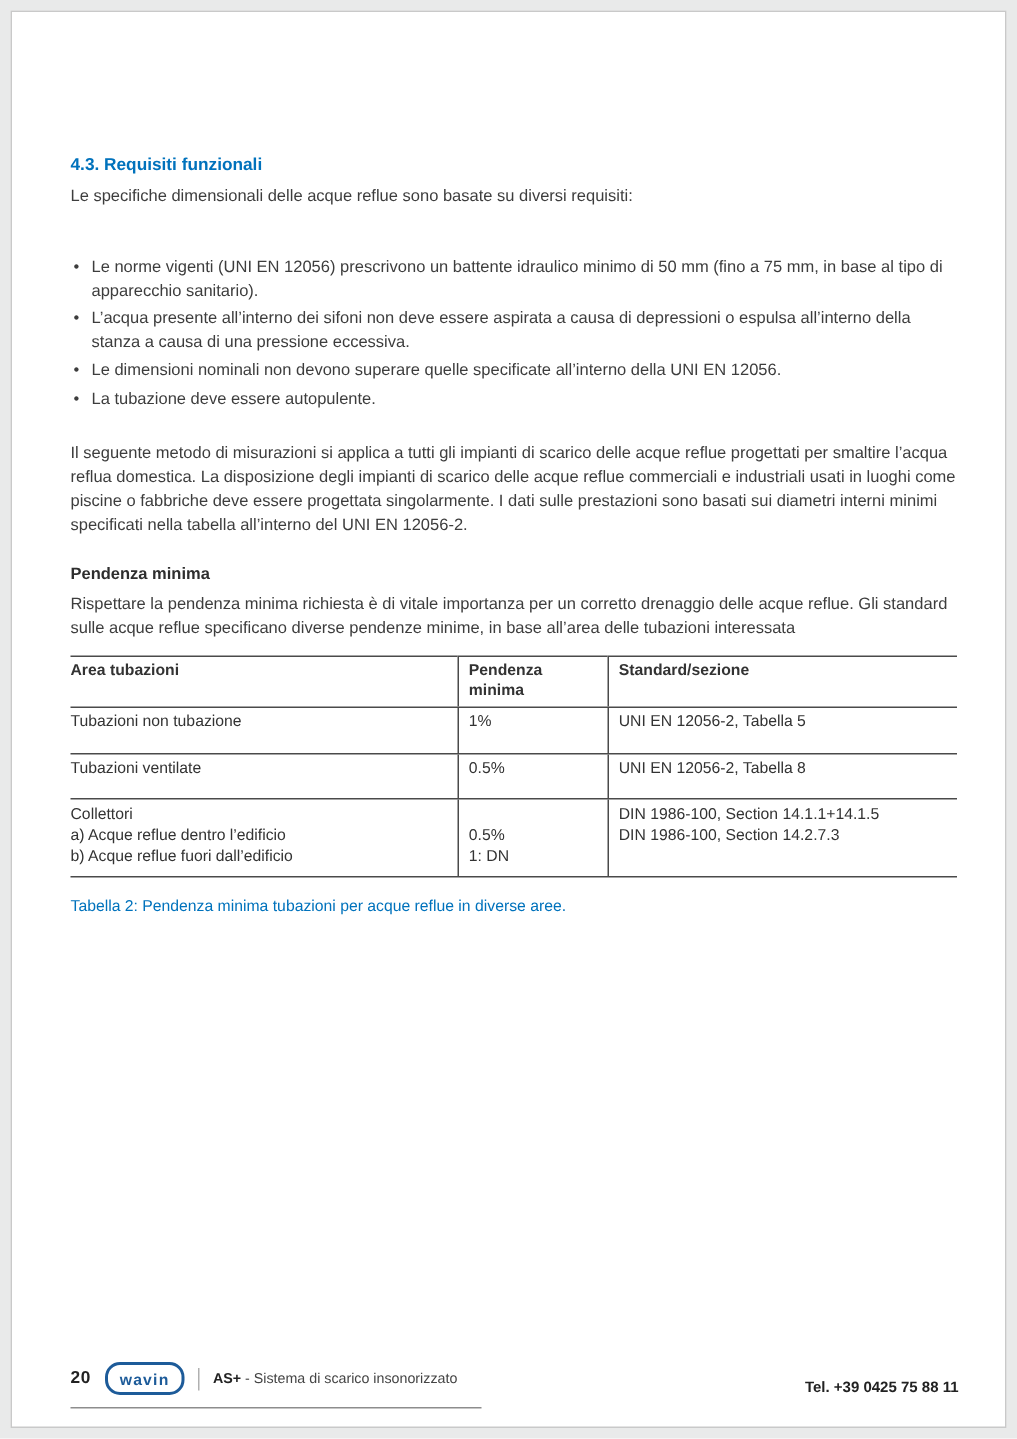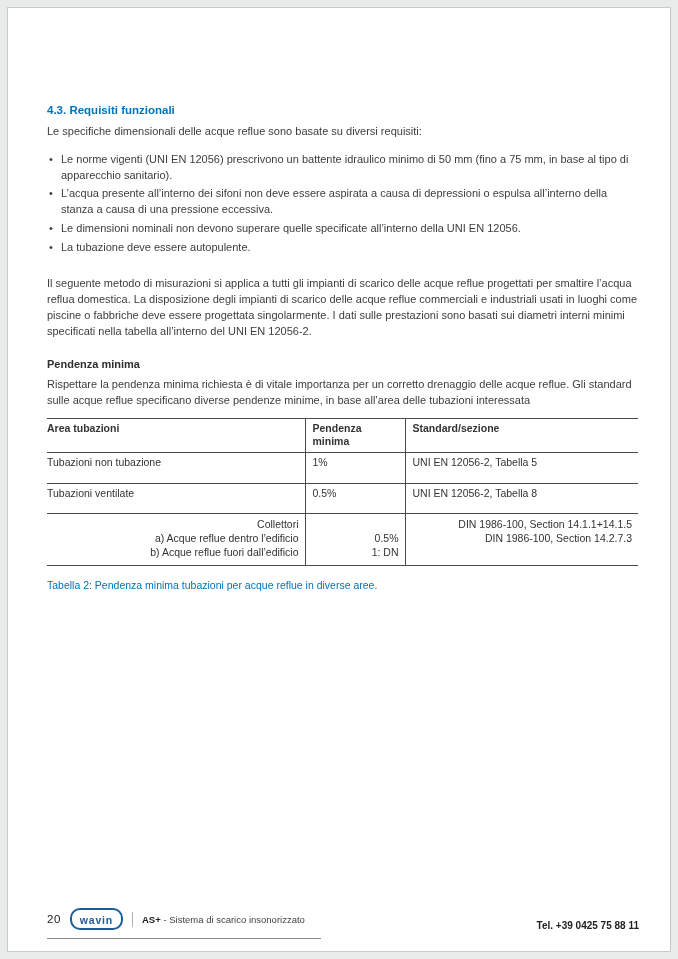--- a/index.html
+++ b/index.html
@@ -21,21 +21,21 @@
     color: #3d3d3d;
     font-size: 11px;
     line-height: 1.45;
   }
   .section-title {
     color: #0072bc;
     font-size: 11.5px;
     font-weight: bold;
     margin-bottom: 5px;
   }
-  .intro { margin-bottom: 12px; }
+  .intro { margin-bottom: 31px; }
   ul.bullets { list-style: none; margin: 0 0 20px 0; }
   ul.bullets li { position: relative; padding-left: 14px; margin-bottom: 3px; }
   ul.bullets li::before { content: "\2022"; position: absolute; left: 2px; }
   .para { margin-bottom: 17px; }
   .subheading {
     font-size: 11px;
     font-weight: bold;
     color: #2e2e2e;
     margin-bottom: 4px;
   }
@@ -54,21 +54,21 @@
   }
   table.slope th {
     font-weight: bold;
     border-bottom: 1px solid #4a4a4a;
     padding: 3px 6px 3px 0;
   }
   table.slope td {
     border-bottom: 1px solid #4a4a4a;
     padding: 3px 6px 13px 0;
   }
-  table.slope tr.multirow td { padding-bottom: 6px; text-align: right; }
+  table.slope tr.multirow td { padding-bottom: 6px; }
   table.slope th:nth-child(n+2), table.slope td:nth-child(n+2) {
     border-left: 1px solid #4a4a4a;
     padding-left: 7px;
   }
   .tline { height: 14px; line-height: 14px; white-space: nowrap; }
   .caption {
     color: #0072bc;
     font-size: 10.5px;
     margin-top: 12px;
   }
@@ -83,21 +83,21 @@
     color: #333333;
   }
   .footer-left {
     display: flex;
     align-items: center;
     gap: 9px;
     width: 274px;
     border-bottom: 1px solid #8d8d8d;
     padding-bottom: 8px;
   }
-  .page-num { font-weight: normal; font-size: 11.5px; letter-spacing: 0.5px; color: #222; }
+  .page-num { font-weight: bold; font-size: 11.5px; letter-spacing: 0.5px; color: #222; }
   .logo-pill {
     border: 2px solid #1d5b99;
     border-radius: 10px;
     padding: 4px 8px 1px;
     color: #1d5b99;
     font-weight: bold;
     font-size: 10.5px;
     letter-spacing: 0.8px;
     line-height: 13px;
   }

